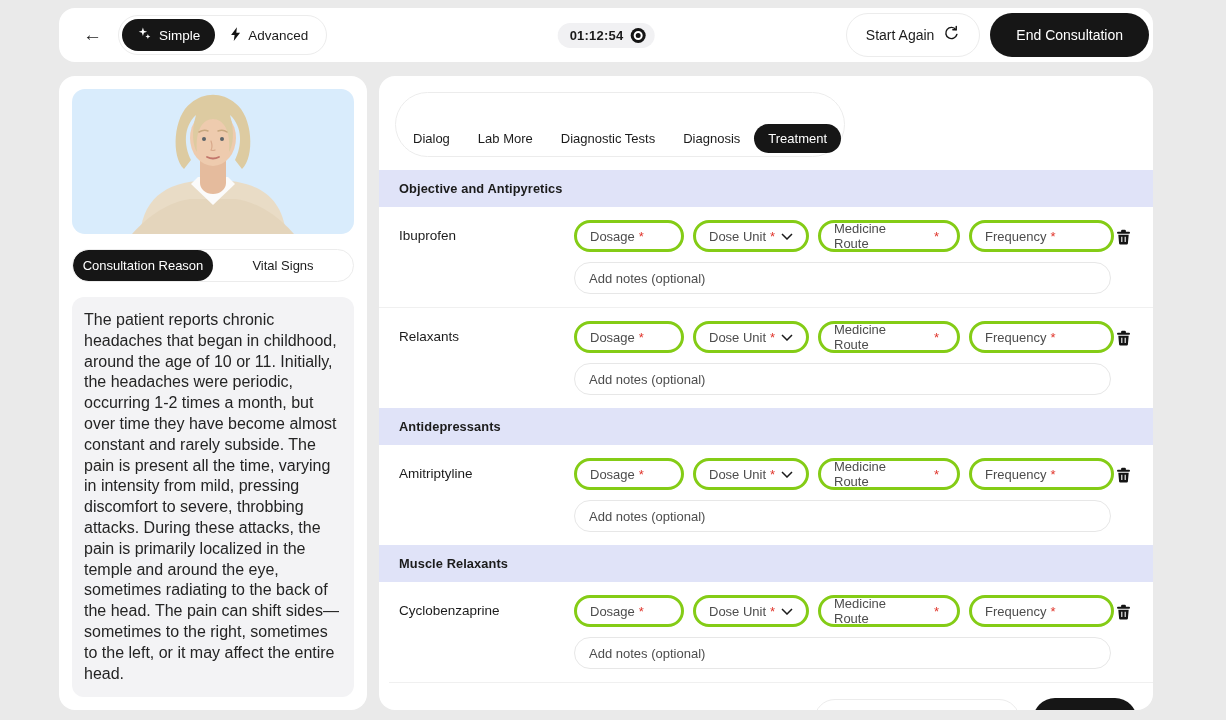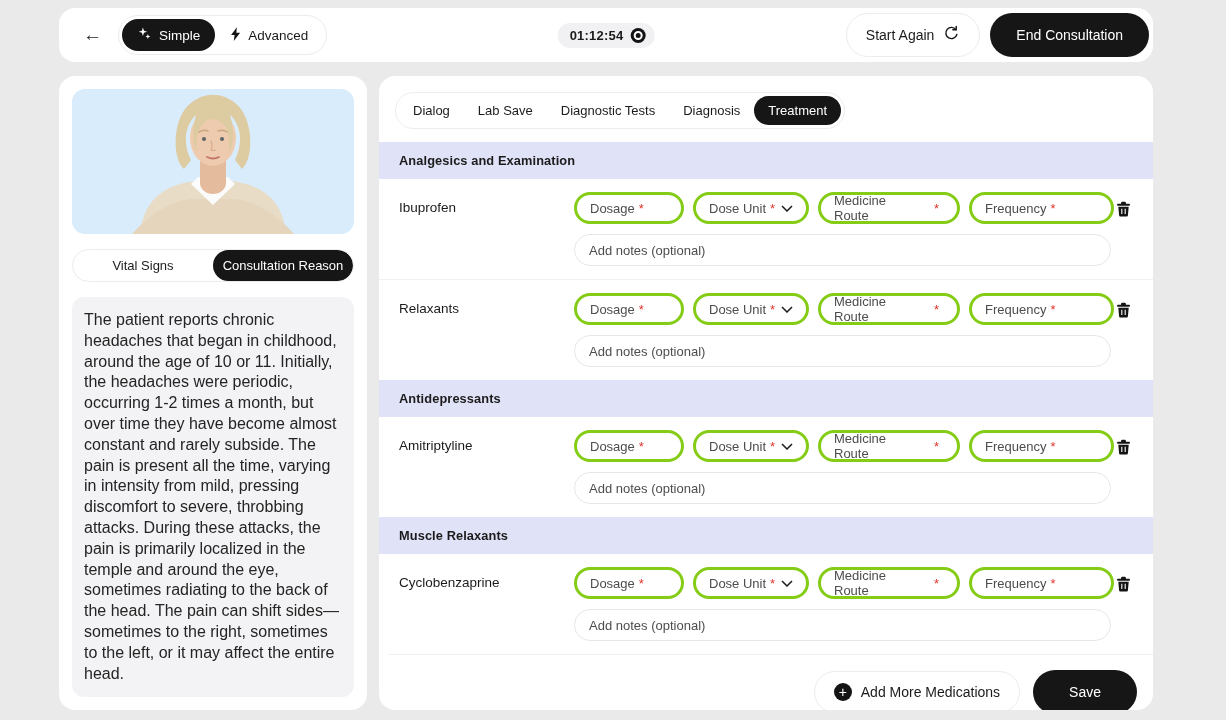--- a/index.html
+++ b/index.html
@@ -30,21 +30,21 @@
   .patient-photo { width:282px; height:145px; border-radius:13px; overflow:hidden; }
   .patient-tabs { display:flex; border:1px solid #ececec; border-radius:999px; margin-top:15px; padding:0; overflow:hidden; background:#fff; }
   .ptab { flex:1; text-align:center; font-size:13px; padding:8px 4px; border:none; background:none; font-family:inherit; cursor:pointer; border-radius:999px; color:#1b1b1b; }
   .ptab.active { background:#161616; color:#fff; }
   .reason-box { margin-top:15px; background:#f3f3f5; border-radius:12px; padding:13px 12px; font-size:16px; line-height:1.3; color:#242424; }
 
   
   .treatment-card { left:379px; top:76px; width:774px; height:634px; display:flex; flex-direction:column; overflow:hidden; }
   .tabs-row { padding:16px 16px 13px 16px; }
   .tabs-container { display:inline-flex; align-items:center; border:1px solid #ececec; border-radius:999px; padding:3px; }
-  .tab { font-size:13px; padding:7px 14px; border:none; background:none; border-radius:999px; font-family:inherit; cursor:pointer; color:#1b1b1b; white-space:nowrap; }
+  .tab { font-size:13px; padding:7px 14px; border:none; background:none; border-radius:999px; font-family:inherit; cursor:pointer; color:#1b1b1b; white-space:nowrap;margin-top:28px; }
   .tab.active { background:#161616; color:#fff; }
 
   .section-header { background:#e0e3f8; padding:11px 20px; font-size:12.8px; font-weight:700; letter-spacing:.1px; }
   .med-row { display:flex; align-items:flex-start; padding:13px 10px 13px 20px; }
   .med-row.divided { border-bottom:1px solid #f0f0f0; }
   .med-name { width:179px; font-size:13.5px; padding-top:8px; }
   .med-fields { display:flex; flex-direction:column; gap:10px; }
   .field-row { display:flex; gap:9px; }
   .field { display:flex; align-items:center; border:3px solid #84cc16; border-radius:999px; height:32px; padding:0 13px; font-size:13px; color:#4d4d4d; cursor:text; background:#fff; }
   .field .req { color:#e0352b; margin-left:4px; font-size:13px; }
@@ -119,39 +119,39 @@
       <path d="M112 80 C99 68 101 27 119 14 C132 3 150 3 163 14 C181 27 183 68 170 80 L163 71 C170 57 171 38 158 26 C163 43 161 57 157 63 C159 41 151 30 141 30 C131 30 123 41 125 63 C121 57 119 43 124 26 C111 38 112 57 119 71 Z" fill="#ddcba1"></path>
       <circle cx="132" cy="50" r="2" fill="#5c6468"></circle>
       <circle cx="150" cy="50" r="2" fill="#5c6468"></circle>
       <path d="M127 43 q5 -3 9 -1 M146 42 q5 -2 9 1" stroke="#c8a87f" stroke-width="1.5" fill="none" stroke-linecap="round"></path>
       <path d="M139 52 q2 6 0 9 q2 1 4 0" stroke="#d8a98b" stroke-width="1.2" fill="none" stroke-linecap="round"></path>
       <path d="M135 68 q6 3 12 0" stroke="#c2766b" stroke-width="1.8" fill="none" stroke-linecap="round"></path>
     </svg>
   </div>
 
   <div class="patient-tabs">
+    <button class="ptab active">Consultation Reason</button>
     <button class="ptab">Vital Signs</button>
-    <button class="ptab active">Consultation Reason</button>
   </div>
 
   <div class="reason-box">The patient reports chronic headaches that began in childhood, around the age of 10 or 11. Initially, the headaches were periodic, occurring 1-2 times a month, but over time they have become almost constant and rarely subside. The pain is present all the time, varying in intensity from mild, pressing discomfort to severe, throbbing attacks. During these attacks, the pain is primarily localized in the temple and around the eye, sometimes radiating to the back of the head. The pain can shift sides—sometimes to the right, sometimes to the left, or it may affect the entire head.</div>
 </div>
 
 <div class="card treatment-card">
   <div class="tabs-row">
     <div class="tabs-container">
       <button class="tab">Dialog</button>
-      <button class="tab">Lab Save</button>
+      <button class="tab">Lab More</button>
       <button class="tab">Diagnostic Tests</button>
       <button class="tab">Diagnosis</button>
       <button class="tab active">Treatment</button>
     </div>
   </div>
 
-  <div class="section-header">Analgesics and Examination</div>
+  <div class="section-header">Objective and Antipyretics</div>
 
   <div class="med-row divided">
     <div class="med-name">Ibuprofen</div>
     <div class="med-fields">
       <div class="field-row">
         <div class="field f-dosage">
             <span>Dosage</span>
             <span class="req">*</span>
           </div>
         <div class="field select f-unit">

